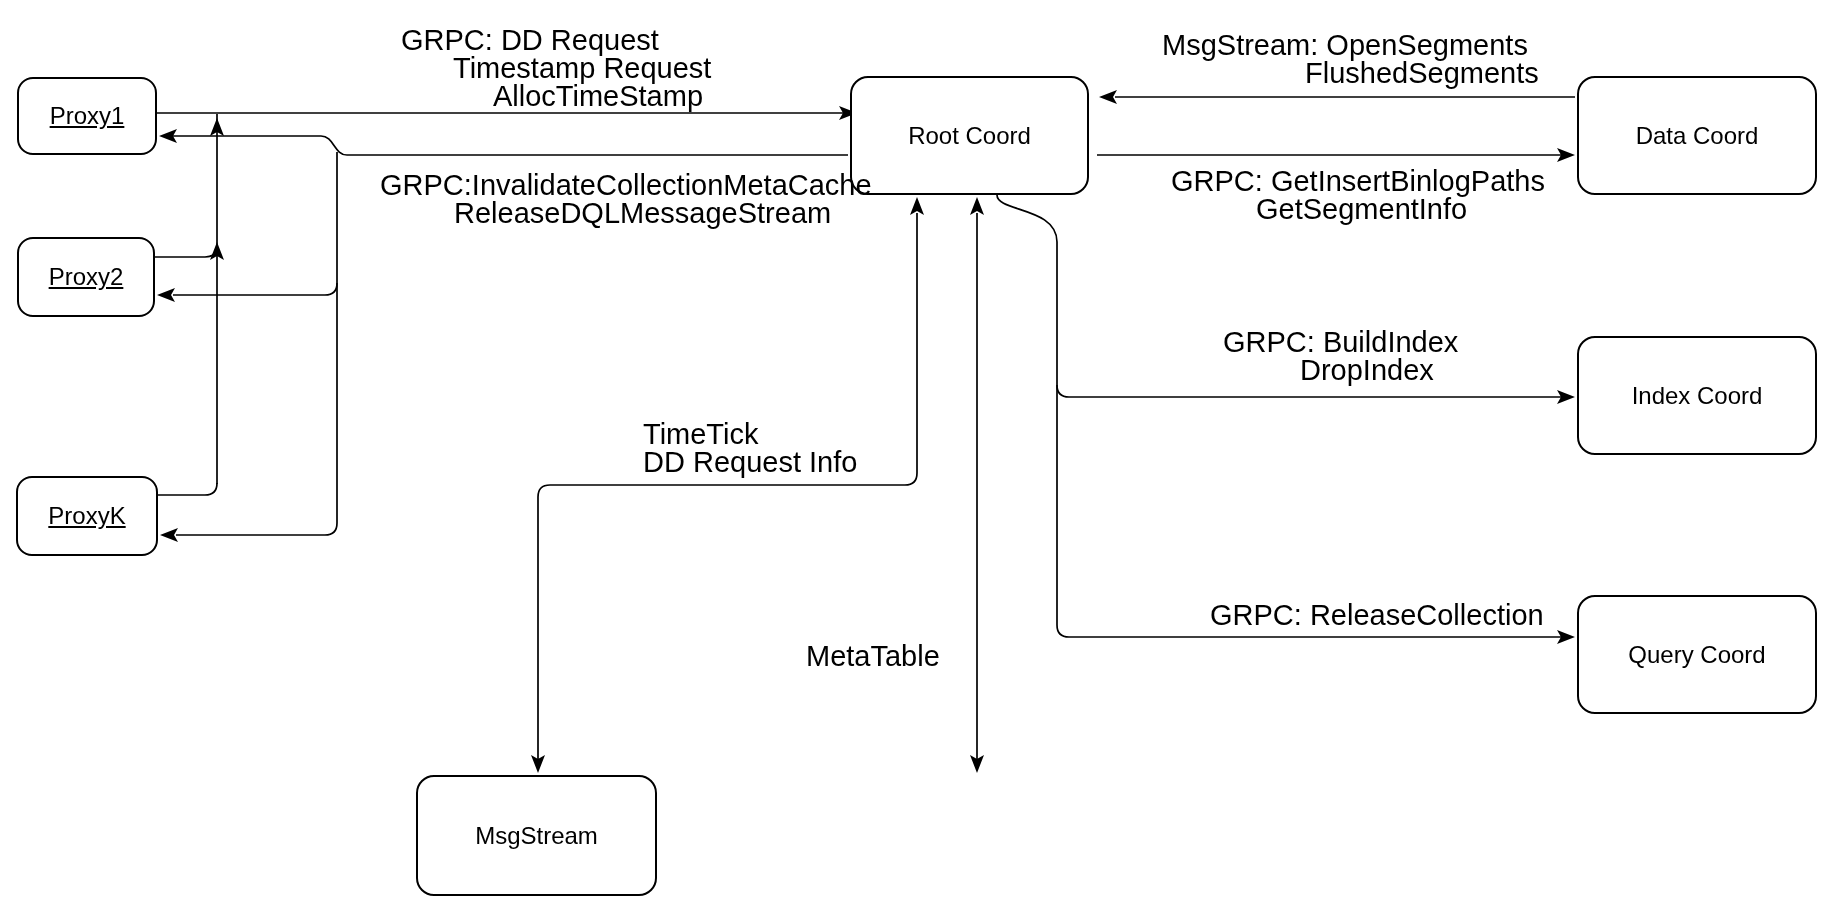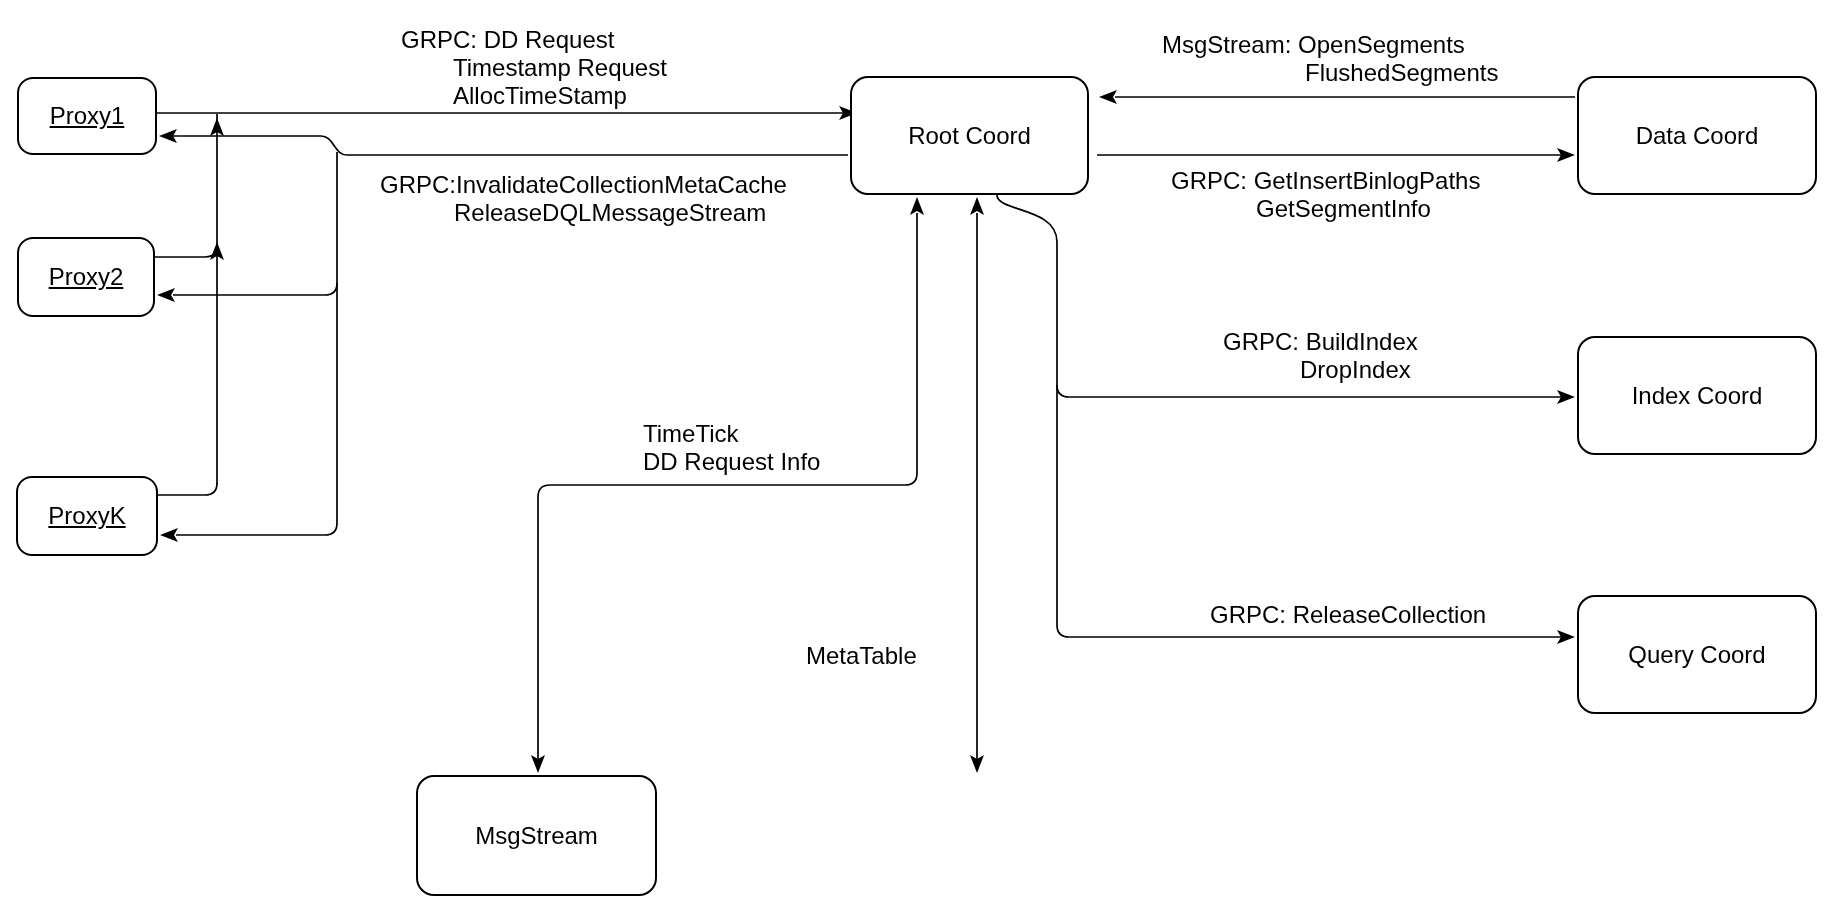--- a/index.html
+++ b/index.html
@@ -36,21 +36,21 @@
     align-items:center;
     justify-content:center;
     font-size:24px;
     line-height:1;
     white-space:nowrap;
   }
   .node.small{border-radius:16px;text-decoration:underline;}
   .node.big{border-radius:18px;}
   .elabel{
     position:absolute;
-    font-size:24px;
+    font-size:29px;
     line-height:28px;
     white-space:nowrap;
   }
 </style>
 </head>
 <body>
 
 <div class="canvas">
 
   <svg class="edges" viewBox="0 0 1834 914">
@@ -113,21 +113,21 @@
   <div class="node big" style="left:1577px;top:336px;width:240px;height:119px">
     <span>Index Coord</span>
   </div>
   <div class="node big" style="left:416px;top:775px;width:241px;height:121px">
     <span>MsgStream</span>
   </div>
 
   <div class="elabel" style="left:401px;top:26px">
     <div>GRPC: DD Request</div>
     <div style="margin-left:52px">Timestamp Request</div>
-    <div style="margin-left:52px">AllocTimeStamp</div>
+    <div style="margin-left:92px">AllocTimeStamp</div>
   </div>
 
   <div class="elabel" style="left:380px;top:171px">
     <div>GRPC:InvalidateCollectionMetaCache</div>
     <div style="margin-left:74px">ReleaseDQLMessageStream</div>
   </div>
 
   <div class="elabel" style="left:1162px;top:31px">
     <div>MsgStream: OpenSegments</div>
     <div style="margin-left:143px">FlushedSegments</div>

